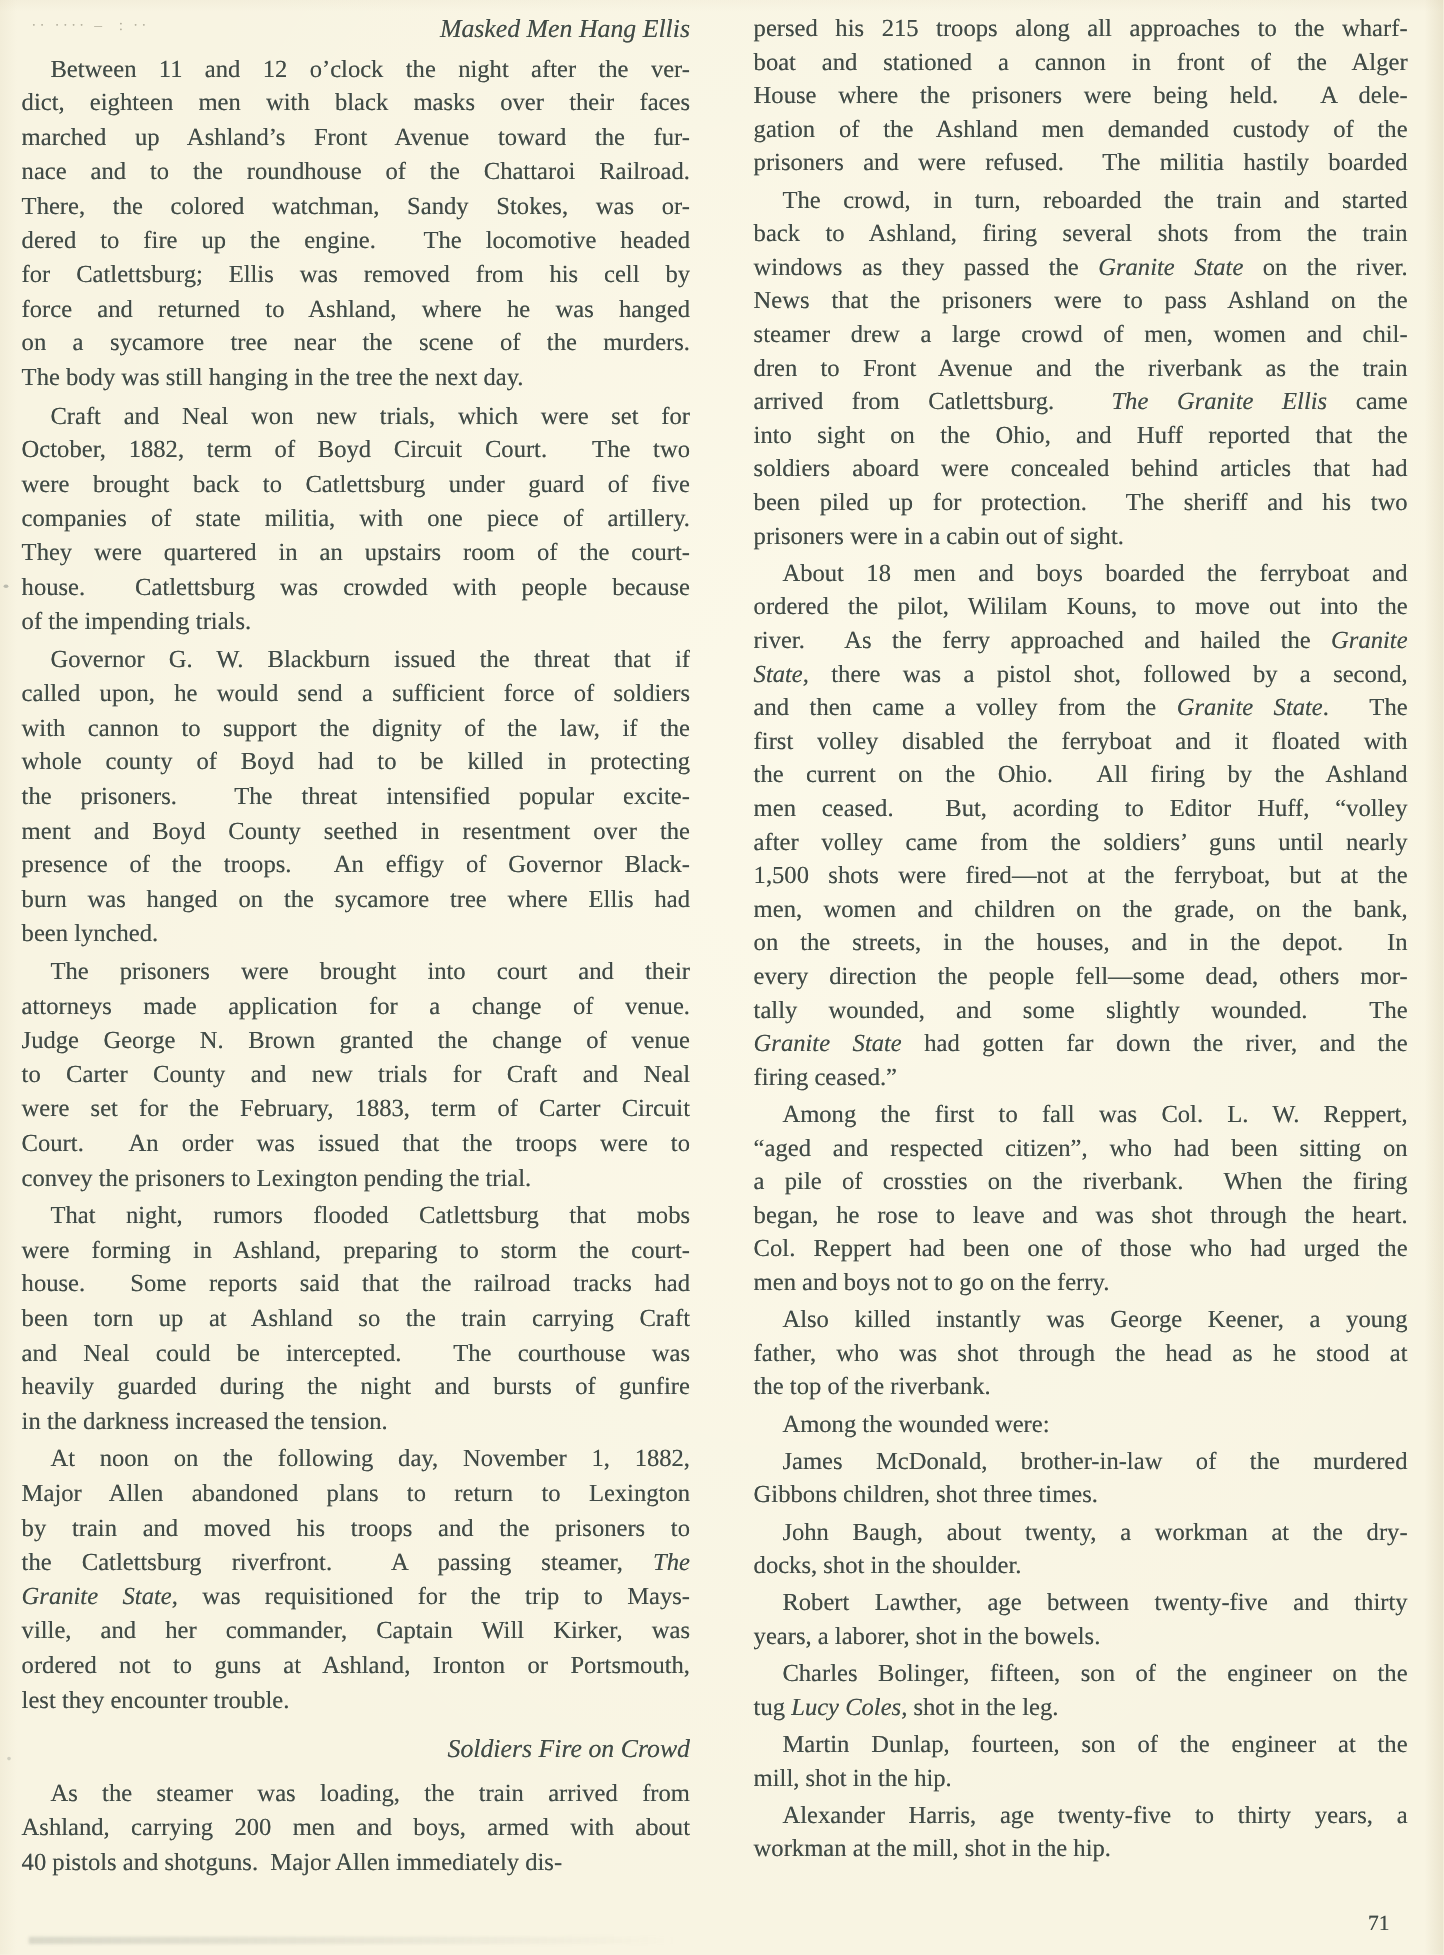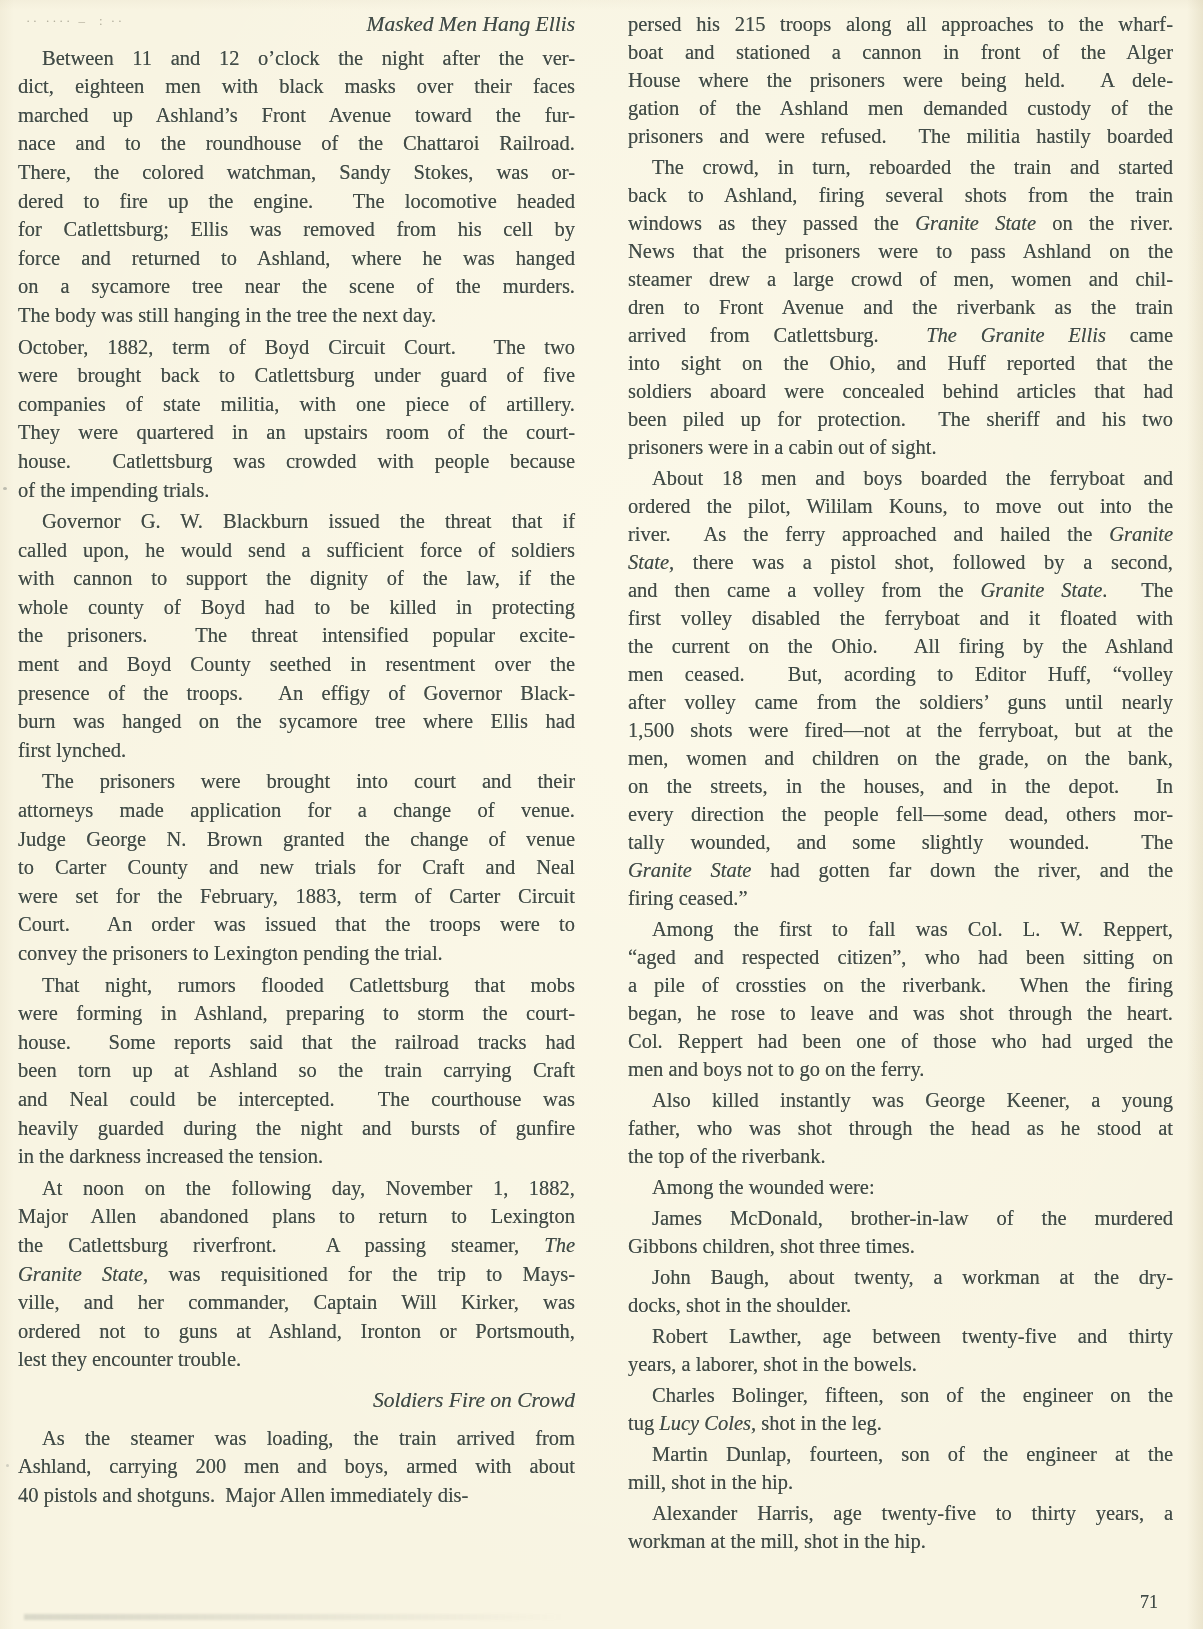--- a/index.html
+++ b/index.html
@@ -85,37 +85,38 @@
           <div class="line"><span>marched up Ashland’s Front Avenue toward the fur-</span></div>
           <div class="line"><span>nace and to the roundhouse of the Chattaroi Railroad.</span></div>
           <div class="line"><span>There, the colored watchman, Sandy Stokes, was or-</span></div>
           <div class="line"><span>dered to fire up the engine.  The locomotive headed</span></div>
           <div class="line"><span>for Catlettsburg; Ellis was removed from his cell by</span></div>
           <div class="line"><span>force and returned to Ashland, where he was hanged</span></div>
           <div class="line"><span>on a sycamore tree near the scene of the murders.</span></div>
           <div class="line last"><span>The body was still hanging in the tree the next day.</span></div>
         </div>
         <div class="para">
+          <div class="line indent"><span>Craft and Neal won new trials, which were set for</span></div>
           <div class="line"><span>October, 1882, term of Boyd Circuit Court.  The two</span></div>
           <div class="line"><span>were brought back to Catlettsburg under guard of five</span></div>
           <div class="line"><span>companies of state militia, with one piece of artillery.</span></div>
           <div class="line"><span>They were quartered in an upstairs room of the court-</span></div>
           <div class="line"><span>house.  Catlettsburg was crowded with people because</span></div>
           <div class="line last"><span>of the impending trials.</span></div>
         </div>
         <div class="para">
           <div class="line indent"><span>Governor G. W. Blackburn issued the threat that if</span></div>
           <div class="line"><span>called upon, he would send a sufficient force of soldiers</span></div>
           <div class="line"><span>with cannon to support the dignity of the law, if the</span></div>
           <div class="line"><span>whole county of Boyd had to be killed in protecting</span></div>
           <div class="line"><span>the prisoners.  The threat intensified popular excite-</span></div>
           <div class="line"><span>ment and Boyd County seethed in resentment over the</span></div>
           <div class="line"><span>presence of the troops.  An effigy of Governor Black-</span></div>
           <div class="line"><span>burn was hanged on the sycamore tree where Ellis had</span></div>
-          <div class="line last"><span>first lynched.</span></div>
+          <div class="line last"><span>been lynched.</span></div>
         </div>
         <div class="para">
           <div class="line indent"><span>The prisoners were brought into court and their</span></div>
           <div class="line"><span>attorneys made application for a change of venue.</span></div>
           <div class="line"><span>Judge George N. Brown granted the change of venue</span></div>
           <div class="line"><span>to Carter County and new trials for Craft and Neal</span></div>
           <div class="line"><span>were set for the February, 1883, term of Carter Circuit</span></div>
           <div class="line"><span>Court.  An order was issued that the troops were to</span></div>
           <div class="line last"><span>convey the prisoners to Lexington pending the trial.</span></div>
         </div>
@@ -124,20 +125,21 @@
           <div class="line"><span>were forming in Ashland, preparing to storm the court-</span></div>
           <div class="line"><span>house.  Some reports said that the railroad tracks had</span></div>
           <div class="line"><span>been torn up at Ashland so the train carrying Craft</span></div>
           <div class="line"><span>and Neal could be intercepted.  The courthouse was</span></div>
           <div class="line"><span>heavily guarded during the night and bursts of gunfire</span></div>
           <div class="line last"><span>in the darkness increased the tension.</span></div>
         </div>
         <div class="para">
           <div class="line indent"><span>At noon on the following day, November 1, 1882,</span></div>
           <div class="line"><span>Major Allen abandoned plans to return to Lexington</span></div>
+          <div class="line"><span>by train and moved his troops and the prisoners to</span></div>
           <div class="line"><span>the Catlettsburg riverfront.  A passing steamer, </span><span class="it">The</span></div>
           <div class="line"><span class="it">Granite State,</span><span> was requisitioned for the trip to Mays-</span></div>
           <div class="line"><span>ville, and her commander, Captain Will Kirker, was</span></div>
           <div class="line"><span>ordered not to guns at Ashland, Ironton or Portsmouth,</span></div>
           <div class="line last"><span>lest they encounter trouble.</span></div>
         </div>
         <div class="heading"><span class="it">Soldiers Fire on Crowd</span></div>
         <div class="para">
           <div class="line indent"><span>As the steamer was loading, the train arrived from</span></div>
           <div class="line"><span>Ashland, carrying 200 men and boys, armed with about</span></div>

